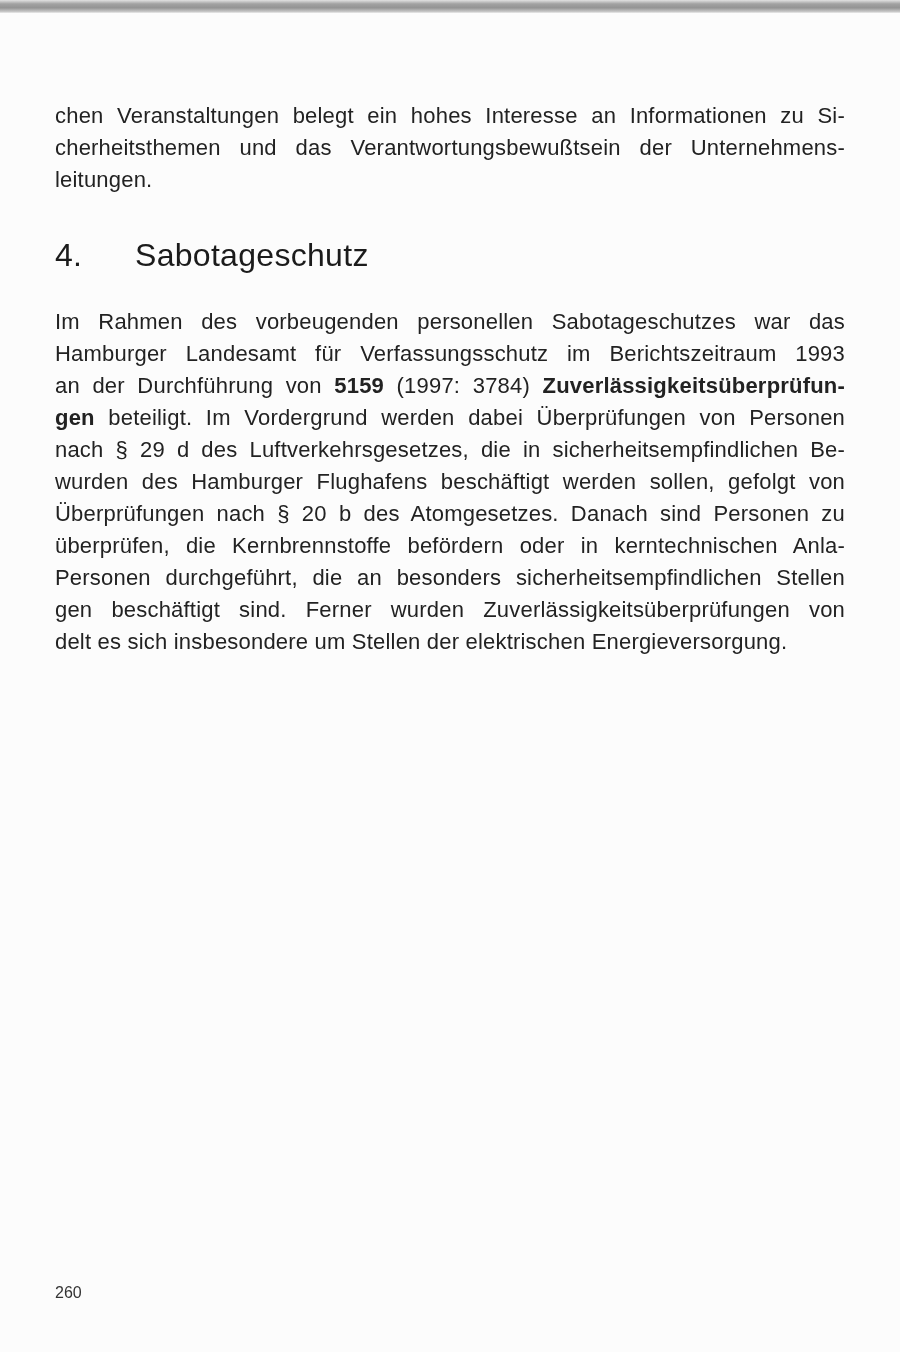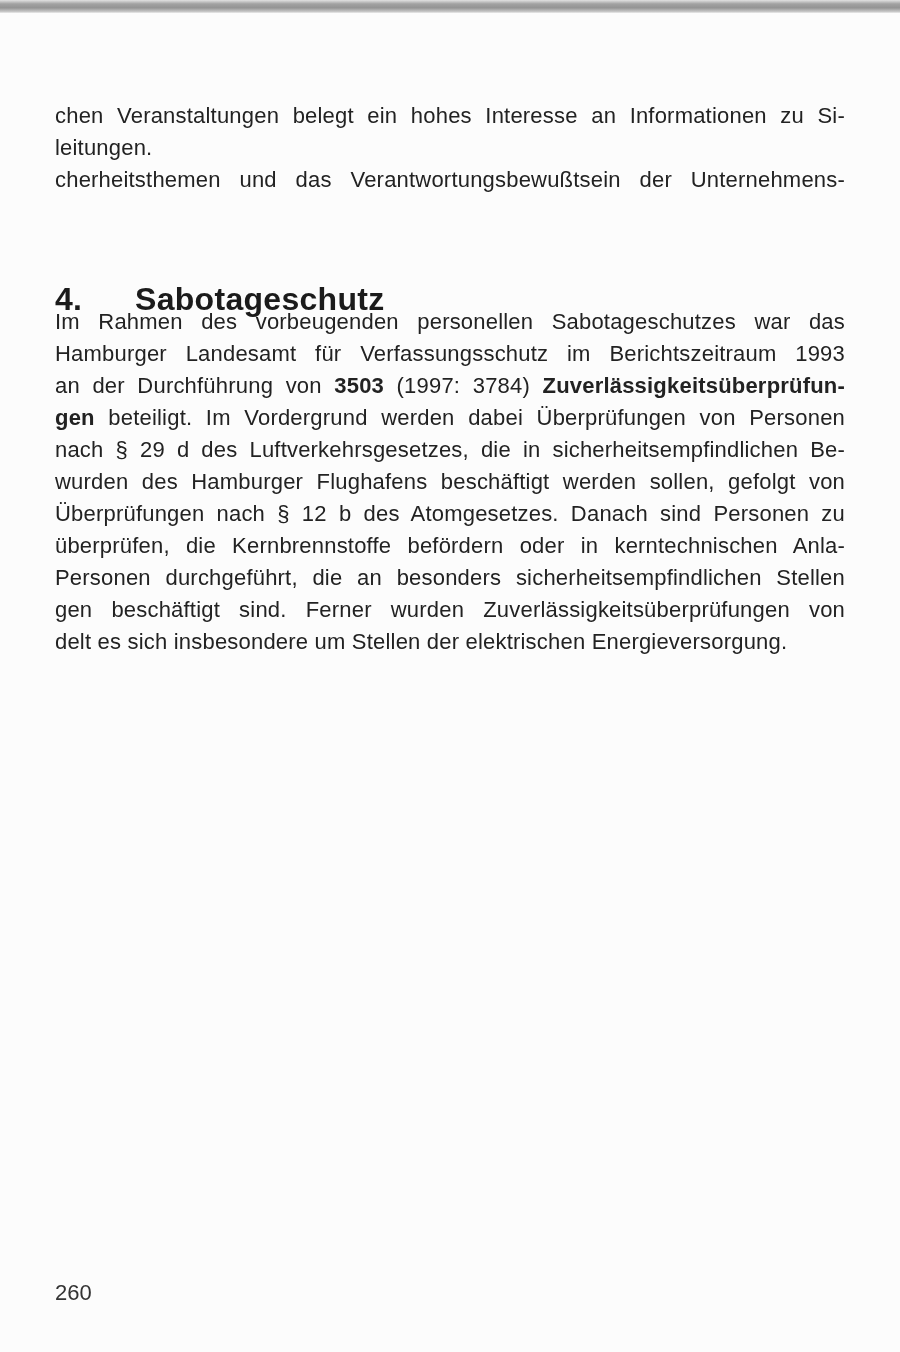--- a/index.html
+++ b/index.html
@@ -32,59 +32,58 @@
   .para .bold { font-weight: bold; }
   .p1 { top: 100px; }
   .p2 { top: 306px; }
   .heading {
     position: absolute;
     left: 55px;
     top: 234px;
     width: 790px;
     font-size: 32px;
     line-height: 42px;
-    font-weight: bold;
+    font-weight: normal;
     letter-spacing: 0.3px;
     color: #1b1b1b;
-    margin-top: 44px;
   }
   .heading .num { display: inline-block; width: 80px; }
   .pageno {
     position: absolute;
     left: 55px;
     top: 1279px;
-    font-size: 22px;
+    font-size: 16px;
     line-height: 28px;
     color: #333333;
   }
 </style>
 </head>
 <body>
 
 <div class="page">
   <div class="scan-bar"></div>
 
   <div class="para p1">
       <div class="line"><span>chen Veranstaltungen belegt ein hohes Interesse an Informationen zu Si-</span></div>
+      <div class="line"><span>cherheitsthemen und das Verantwortungsbewußtsein der Unternehmens-</span></div>
       <div class="line last"><span>leitungen.</span></div>
-      <div class="line"><span>cherheitsthemen und das Verantwortungsbewußtsein der Unternehmens-</span></div>
     </div>
 
   <div class="heading">
     <span class="num">4.</span><span>Sabotageschutz</span>
   </div>
 
   <div class="para p2">
       <div class="line"><span>Im Rahmen des vorbeugenden personellen Sabotageschutzes war das</span></div>
       <div class="line"><span>Hamburger Landesamt für Verfassungsschutz im Berichtszeitraum 1993</span></div>
-      <div class="line"><span>an der Durchführung von </span><span class="bold">3503</span><span> (1997: 3784) </span><span class="bold">Zuverlässigkeitsüberprüfun-</span></div>
+      <div class="line"><span>an der Durchführung von </span><span class="bold">5159</span><span> (1997: 3784) </span><span class="bold">Zuverlässigkeitsüberprüfun-</span></div>
       <div class="line"><span class="bold">gen</span><span> beteiligt. Im Vordergrund werden dabei Überprüfungen von Personen</span></div>
       <div class="line"><span>nach § 29 d des Luftverkehrsgesetzes, die in sicherheitsempfindlichen Be-</span></div>
       <div class="line"><span>wurden des Hamburger Flughafens beschäftigt werden sollen, gefolgt von</span></div>
-      <div class="line"><span>Überprüfungen nach § 12 b des Atomgesetzes. Danach sind Personen zu</span></div>
+      <div class="line"><span>Überprüfungen nach § 20 b des Atomgesetzes. Danach sind Personen zu</span></div>
       <div class="line"><span>überprüfen, die Kernbrennstoffe befördern oder in kerntechnischen Anla-</span></div>
       <div class="line"><span>Personen durchgeführt, die an besonders sicherheitsempfindlichen Stellen</span></div>
       <div class="line"><span>gen beschäftigt sind. Ferner wurden Zuverlässigkeitsüberprüfungen von</span></div>
       <div class="line last"><span>delt es sich insbesondere um Stellen der elektrischen Energieversorgung.</span></div>
     </div>
 
   <div class="pageno">260</div>
 </div>
 
 </body></html>

